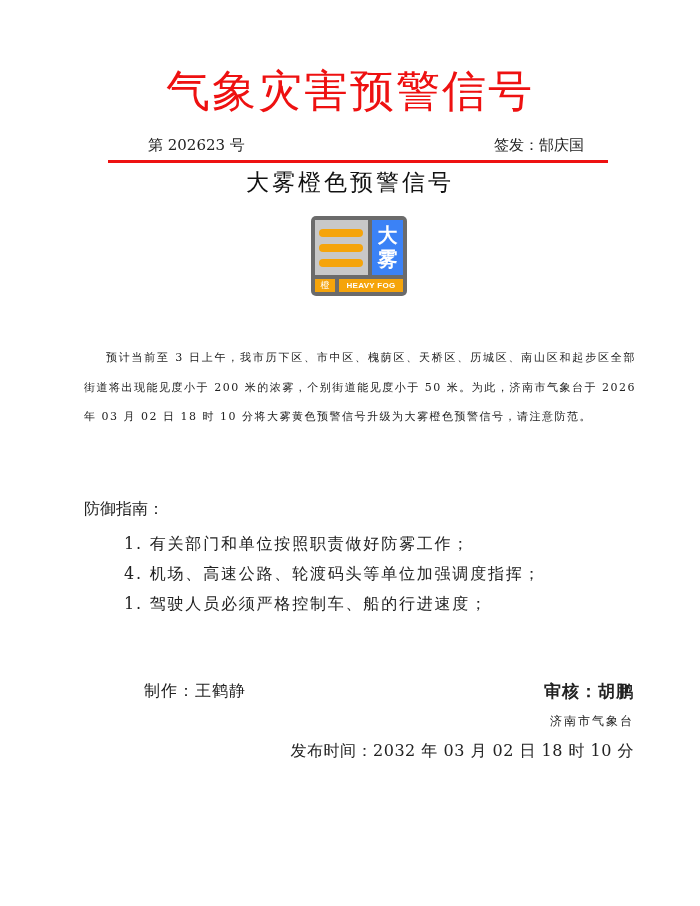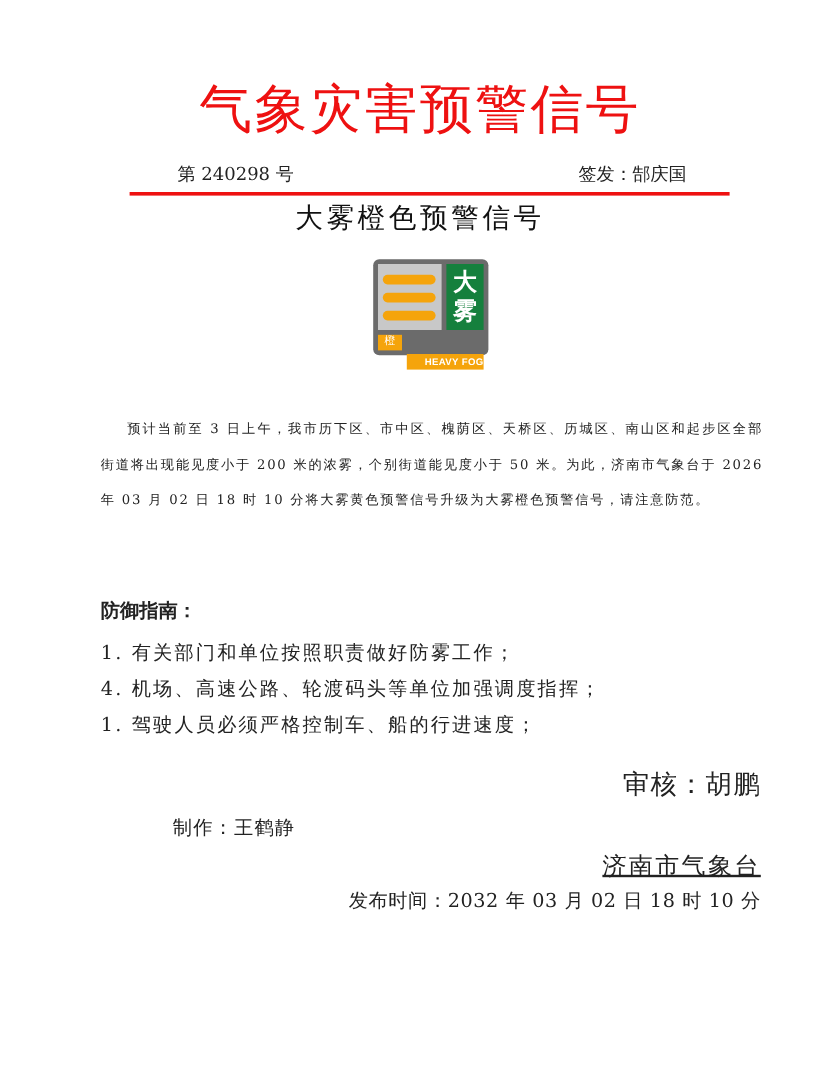--- a/index.html
+++ b/index.html
@@ -4,54 +4,54 @@
 <style>
   html, body { margin:0; padding:0; background:#ffffff; }
   body { width:700px; height:906px; position:relative; overflow:hidden;
          font-family:"DejaVu Serif","Liberation Serif",serif; color:#222; }
   .main-title { position:absolute; left:0; width:700px; top:62px; text-align:center;
          font-family:Liberation Serif, serif; font-size:44px; color:#ee1111;
          letter-spacing:2px; line-height:60px; }
   .meta-row { position:absolute; top:134px; left:148px; width:436px; height:22px;
          font-size:15px; line-height:22px; }
   .meta-left { position:absolute; left:0; top:0; }
-  .meta-right { position:absolute; right:12px; top:0; }
+  .meta-right { position:absolute; right:0; top:0; }
   .red-rule { position:absolute; left:108px; top:160px; width:500px; height:3px; background:#ee1111; }
   .sub-title { position:absolute; left:0; width:700px; top:167px; text-align:center;
          font-family:"DejaVu Sans","Liberation Sans",sans-serif; font-size:23px; color:#111;
          letter-spacing:3px; line-height:30px; }
   .signal { position:absolute; left:311px; top:216px; width:96px; height:80px; }
   .sig-frame { position:absolute; inset:0; background:#6b6b6b; border-radius:5px; }
   .sig-gray { position:absolute; left:4px; top:4px; width:53px; height:55px; background:#c8c8c8; }
   .sig-bar { position:absolute; left:8px; width:44px; height:8px; background:#f5a40b; border-radius:4px; }
-  .sig-orange-r { position:absolute; left:61px; top:4px; width:31px; height:55px; background:#15803d;
+  .sig-orange-r { position:absolute; left:61px; top:4px; width:31px; height:55px; background:#3b82f6;
          color:#fff; font-family:"DejaVu Sans",sans-serif; font-weight:bold; font-size:20px;
          line-height:24px; text-align:center; padding-top:3px; box-sizing:border-box; }
   .sig-small { position:absolute; left:4px; top:63px; width:20px; height:13px; background:#f5a40b;
          color:#fff; font-size:9px; line-height:13px; text-align:center; font-family:"DejaVu Sans",sans-serif; }
   .sig-label { position:absolute; left:28px; top:63px; width:64px; height:13px; background:#f5a40b;
-         color:#fff; font-size:8px; line-height:13px; text-align:right; font-weight:bold;
-         font-family:"Liberation Sans",sans-serif; letter-spacing:0.3px;margin-top:16px; }
+         color:#fff; font-size:8px; line-height:13px; text-align:center; font-weight:bold;
+         font-family:"Liberation Sans",sans-serif; letter-spacing:0.3px; }
   .body-para { position:absolute; left:84px; top:343px; width:552px; font-size:11px;
          line-height:29.5px; text-indent:2em; text-align:justify; letter-spacing:1.5px; }
-  .guide-head { position:absolute; left:84px; top:496px; font-size:16px; font-weight:bold; line-height:26px; }
+  .guide-head { position:absolute; left:84px; top:496px; font-size:16px; font-weight:normal; line-height:26px; }
   .guide-list { position:absolute; left:84px; top:529px; margin:0; padding:0; list-style:none; }
-  .guide-item { font-size:16px; line-height:30px; letter-spacing:1.8px; }
+  .guide-item { font-size:16px; line-height:30px; letter-spacing:1.8px;margin-left:40px; }
   .maker { position:absolute; left:144px; top:680px; font-size:16px; line-height:22px; letter-spacing:1px;font-family:Liberation Serif, serif; }
-  .reviewer { position:absolute; right:66px; top:644px; font-size:22px; line-height:22px; letter-spacing:1px; }
-  .org { position:absolute; right:66px; top:710px; font-size:20px; line-height:22px; letter-spacing:2px;text-decoration:underline; }
+  .reviewer { position:absolute; right:66px; top:680px; font-size:17px; line-height:22px; letter-spacing:1px;font-weight:bold; }
+  .org { position:absolute; right:66px; top:710px; font-size:12px; line-height:22px; letter-spacing:2px; }
   .issued { position:absolute; right:66px; top:740px; font-size:16px; line-height:22px; letter-spacing:0.5px; }
 </style>
 </head>
 <body>
 
 <div class="main-title">气象灾害预警信号</div>
 
 <div class="meta-row">
-  <span class="meta-left">第 240298 号</span>
+  <span class="meta-left">第 202623 号</span>
   <span class="meta-right">签发：郜庆国</span>
 </div>
 
 <div class="red-rule"></div>
 
 <div class="sub-title">大雾橙色预警信号</div>
 
 <div class="signal">
   <div class="sig-frame"></div>
   <div class="sig-gray"></div>

